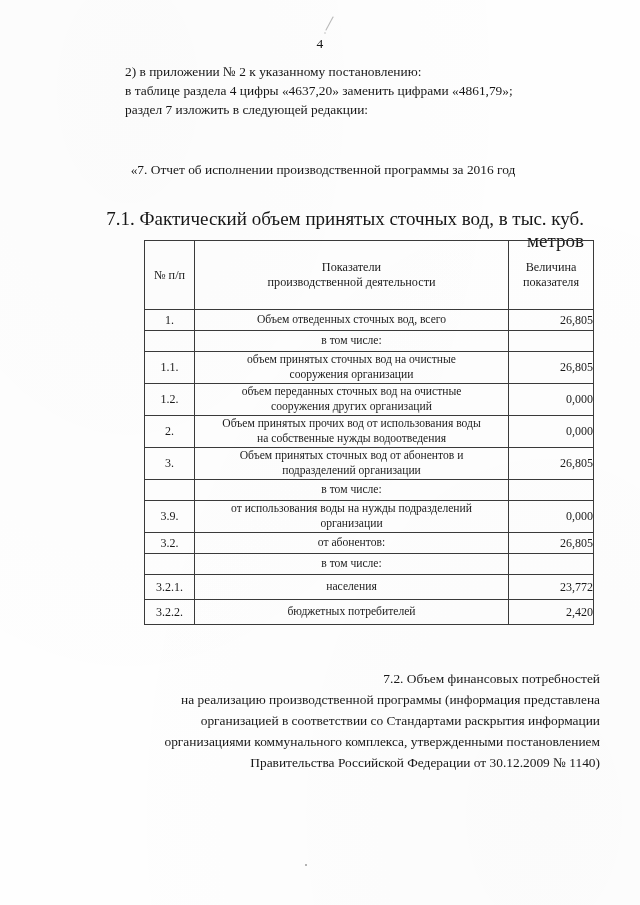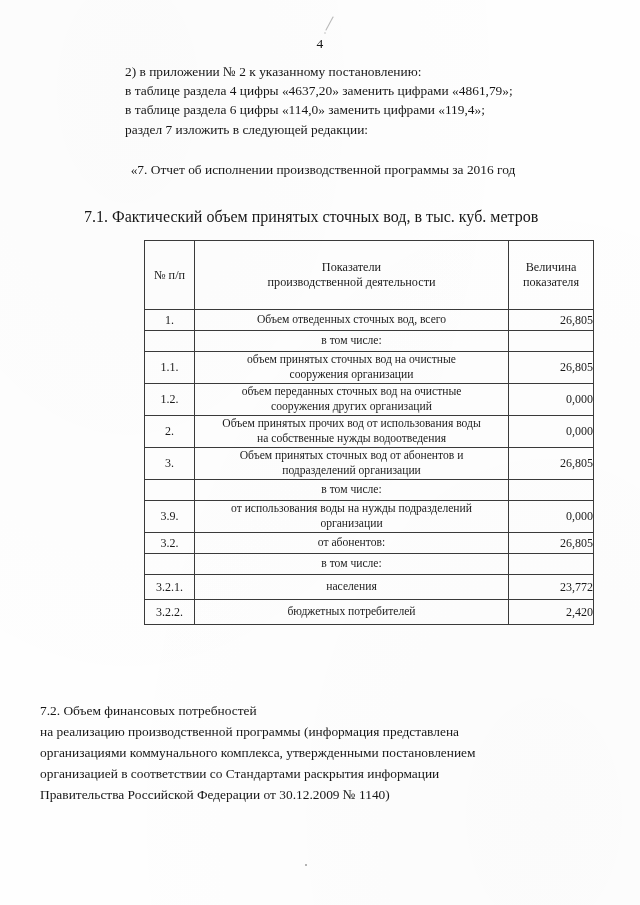--- a/index.html
+++ b/index.html
@@ -74,22 +74,22 @@
     font-size: 13.4px;
     line-height: 20px;
   }
   .title-block .line-1 { padding-left: 6px; }
 
   .subtitle {
     position: absolute;
     left: 70px;
     top: 208px;
     width: 500px;
-    text-align: left;
-    font-size: 16px;
+    text-align: right;
+    font-size: 19px;
     padding-left: 14px;
   }
 
   
   .table-wrap {
     position: absolute;
     left: 96px;
     top: 240px;
     width: 449px;
     padding-left: 48px;
@@ -137,23 +137,23 @@
   tr.row-short td { height: 20px; }
   tr.row-tall td  { height: 31px; }
   tr.row-mid td   { height: 24px; }
 
   .cell-name .nm-l2 { display: block; }
 
   
   .closing {
     position: absolute;
     left: 40px;
-    top: 700px;
+    top: 668px;
     width: 560px;
-    text-align: left;
+    text-align: right;
     font-size: 13.4px;
     line-height: 21px;
   }
   .closing div { white-space: nowrap; }
 
   .speck {
     position: absolute;
     left: 305px;
     top: 864px;
     width: 2px;
@@ -171,21 +171,20 @@
   <svg class="pen-mark" viewBox="0 0 14 20">
     <path d="M11 1 L4 14" stroke="#b9b9b9" stroke-width="1.1" fill="none" stroke-linecap="round"></path>
     <circle cx="3" cy="17" r="0.8" fill="#bdbdbd"></circle>
   </svg>
 
   <div class="page-number">4</div>
 
   <div class="intro">
     <div>2) в приложении № 2 к указанному постановлению:</div>
     <div>в таблице раздела 4 цифры «4637,20» заменить цифрами «4861,79»;</div>
-    <div>в таблице раздела 6 цифры «114,0» заменить цифрами «119,4»;</div>
     <div>раздел 7 изложить в следующей редакции:</div>
   </div>
 
   <div class="title-block">
     <div class="line-1">«7. Отчет об исполнении производственной программы за 2016 год</div>
   </div>
 
   <div class="subtitle">7.1. Фактический объем принятых сточных вод, в тыс. куб. метров</div>
 
   <div class="table-wrap">
@@ -266,19 +265,19 @@
             <td class="cell-name"><span class="nm-l1">бюджетных потребителей</span></td>
             <td class="cell-value">2,420</td>
           </tr>
         </tbody>
     </table>
   </div>
 
   <div class="closing">
     <div>7.2. Объем финансовых потребностей</div>
     <div>на  реализацию производственной программы (информация представлена</div>
+    <div>организацией в соответствии со Стандартами раскрытия информации</div>
     <div>организациями коммунального комплекса, утвержденными постановлением</div>
-    <div>организацией в соответствии со Стандартами раскрытия информации</div>
     <div>Правительства Российской Федерации от 30.12.2009 № 1140)</div>
   </div>
 
   <div class="speck"></div>
 </div>
 
 </body></html>

